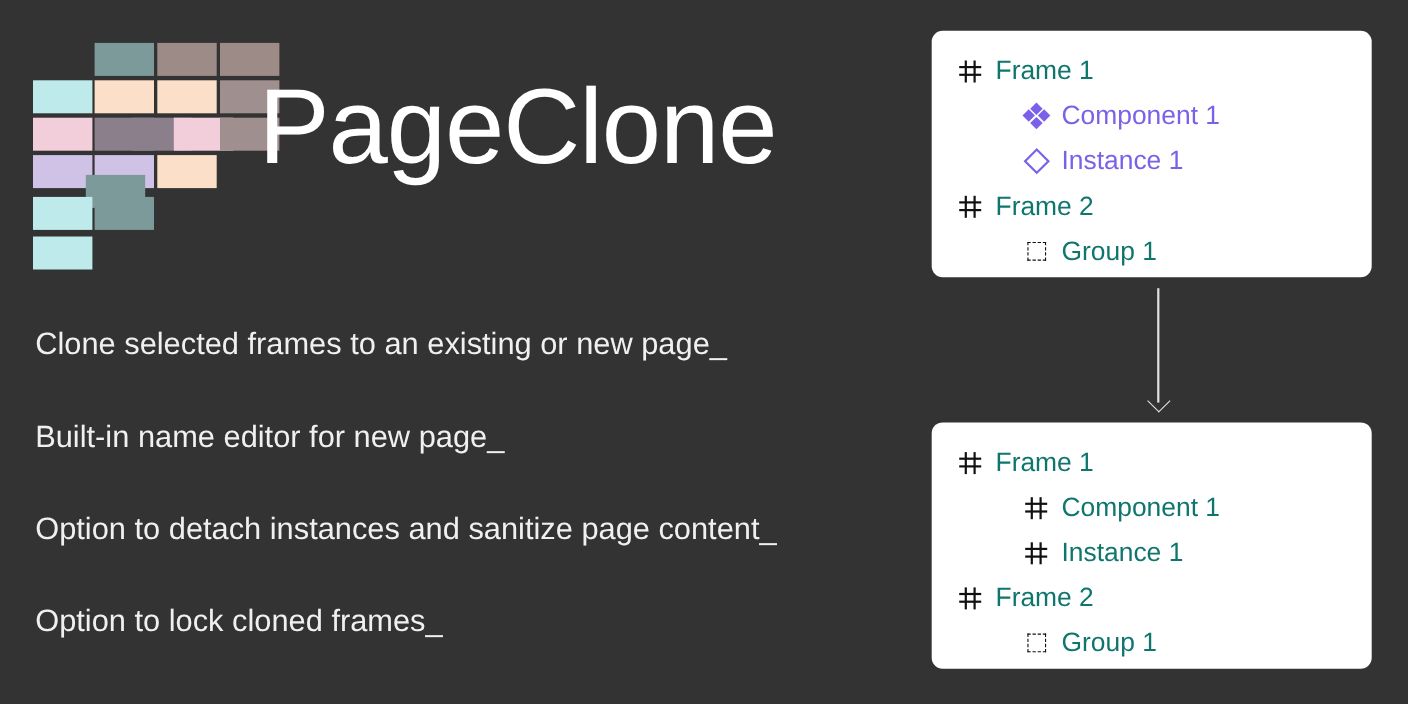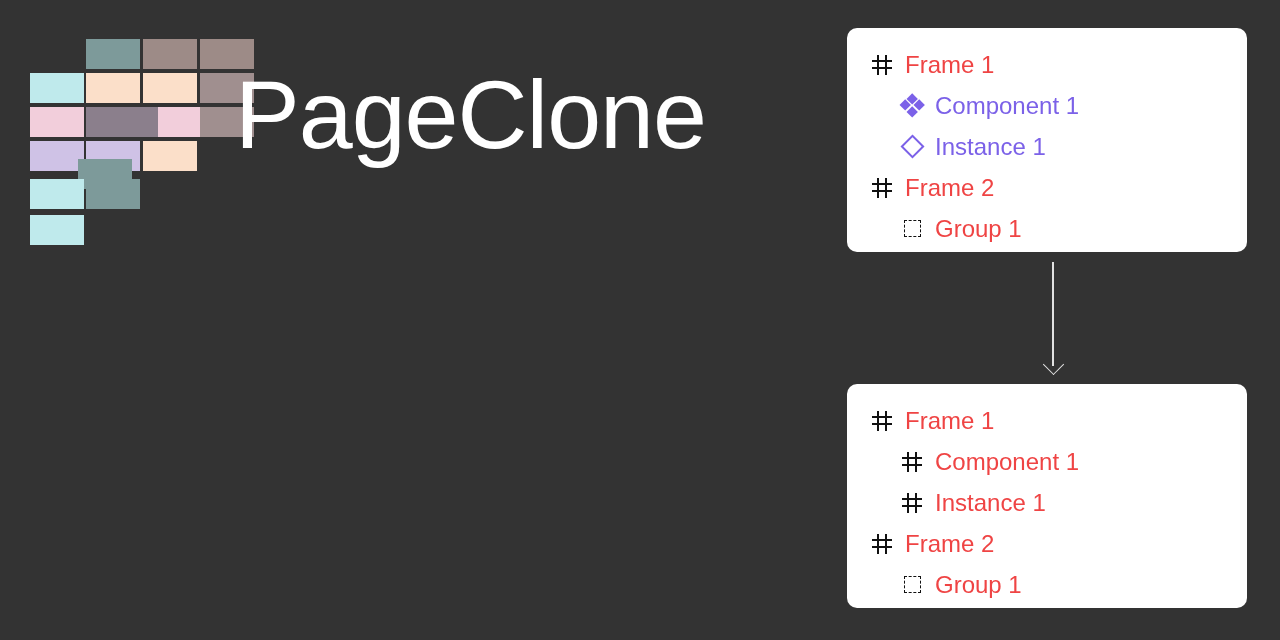--- a/index.html
+++ b/index.html
@@ -85,35 +85,35 @@
   }
   #panel-before { top:28px;  height:224px; }
   #panel-after  { top:384px; height:224px; }
 
   .layer-row {
     display:flex;
     align-items:center;
     height:41px;
     padding-left:22px;
   }
-  .layer-row.indent { padding-left:52px; }
+  .layer-row.indent { padding-left:52px;margin-left:30px; }
 
   .layer-icon {
     width:26px;
     height:26px;
     flex:0 0 26px;
     display:flex;
     align-items:center;
     justify-content:center;
     margin-right:10px;
   }
   .layer-label {
     font-size:24px;
     font-weight:400;
-    color:#ef4444;
+    color:#0f766e;
     line-height:1;
     white-space:nowrap;
   }
   .layer-label.accent { color:#7b61e8; }
 
   
   .ico-frame { position:relative; width:20px; height:20px; }
   .ico-frame i {
     position:absolute;
     background:#111111;
@@ -193,20 +193,26 @@
       <div class="logo-cell" style="left: 48px; top: 120px; background: rgb(125, 154, 154);"></div>
       <div class="logo-cell" style="left: 0px; top: 140px; background: rgb(191, 234, 236);"></div>
       <div class="logo-cell" style="left: 56px; top: 140px; background: rgb(125, 154, 154);"></div>
       <div class="logo-cell" style="left: 0px; top: 176px; background: rgb(191, 234, 236);"></div>
     </div>
 
   <div id="brand-block">
     <div id="app-title">PageClone</div>
   </div>
 
+  <div id="feature-list">
+      <div class="feature-item">Clone selected frames to an existing or new page_</div>
+      <div class="feature-item">Built-in name editor for new page_</div>
+      <div class="feature-item">Option to detach instances and sanitize page content_</div>
+      <div class="feature-item">Option to lock cloned frames_</div>
+    </div>
 
 </div>
 
 <div id="right-column">
 
   <div id="panel-before" class="layer-panel">
       <div class="layer-row">
         <span class="layer-icon">
           <span class="ico-frame">
             <i class="v v1"></i>

